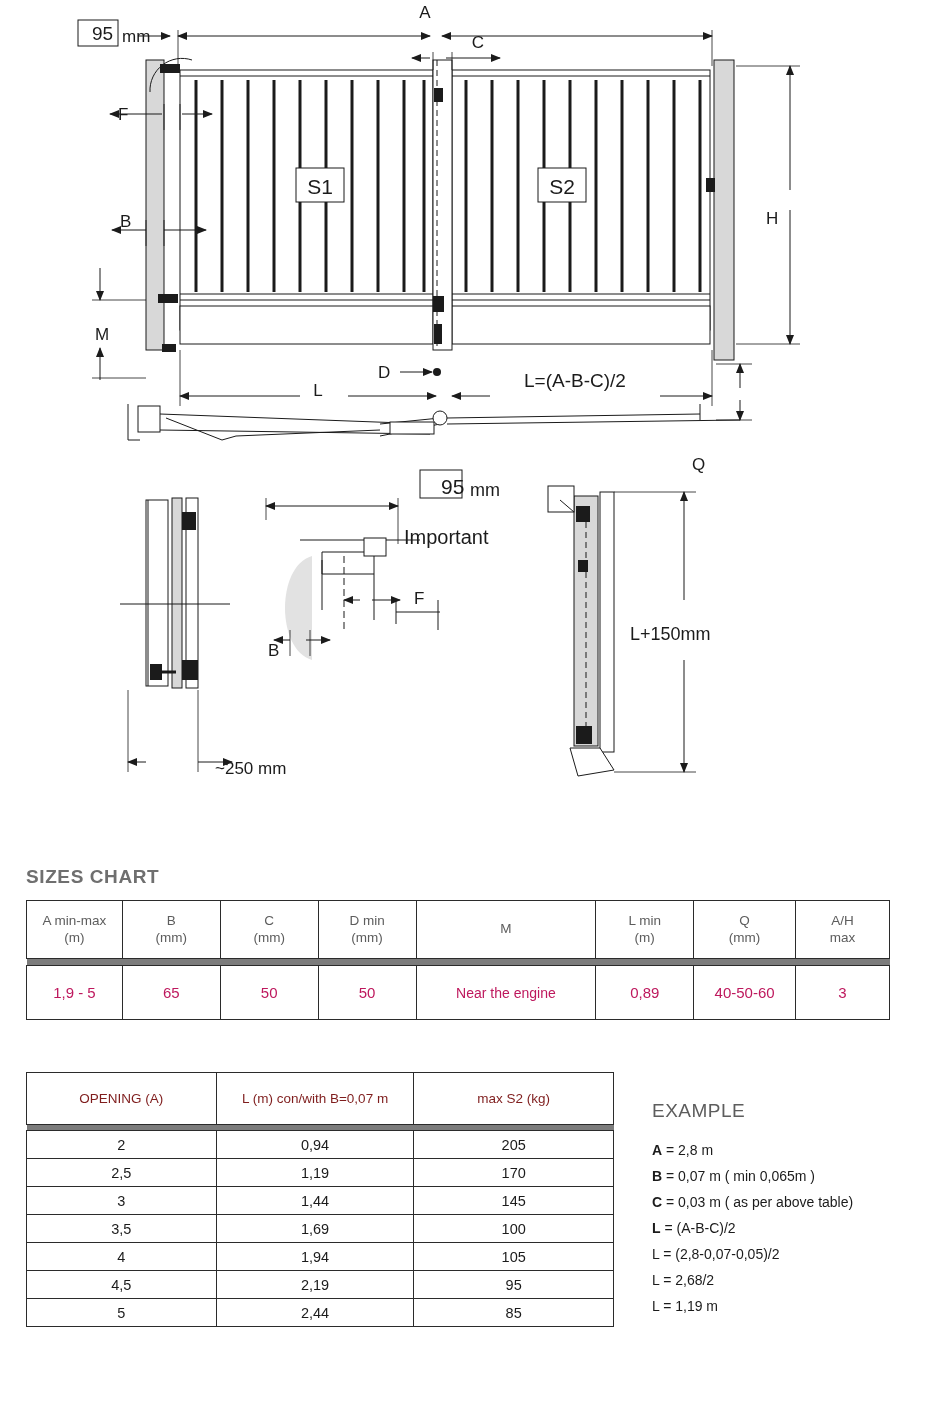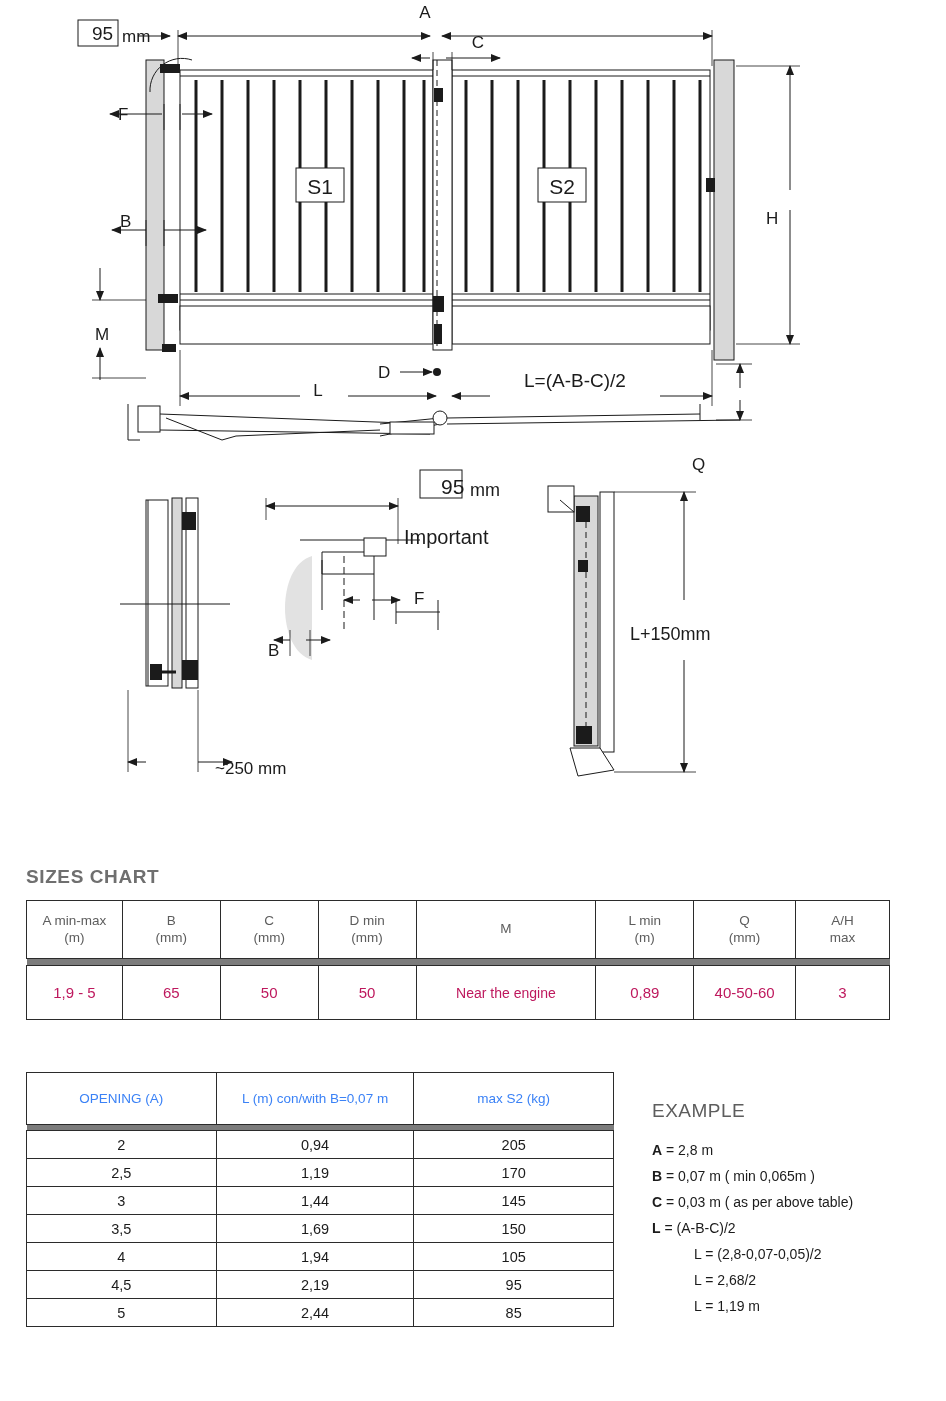--- a/index.html
+++ b/index.html
@@ -40,30 +40,30 @@
     border:none; background:#7c7c7c; height:7px; padding:0;
   }
 
   .opening-table {
     position:absolute; left:26px; top:1072px; width:588px;
   }
   .opening-table td, .opening-table th {
     border:1px solid #2b2b2b; text-align:center; vertical-align:middle; padding:2px 4px;
   }
   .opening-table thead th {
-    height:52px; font-weight:normal; color:#3b82f6; font-size:13.5px;
+    height:52px; font-weight:normal; color:#7f1d1d; font-size:13.5px;
   }
   .opening-table tbody td { height:28px; font-size:14.5px; }
   .opening-table .divider-row td { border:none; background:#7c7c7c; height:6px; padding:0; }
 
   .example-block { position:absolute; left:652px; top:1100px; width:280px; }
   .example-title { font-size:19px; color:#5d5d5d; letter-spacing:0.5px; margin-bottom:20px; }
   .example-line { font-size:14px; margin-bottom:10px; color:#1b1b1b; }
   .example-line .lbl { font-weight:bold; }
-  .example-line.indent { margin-left:42px; }
+  .example-line.indent { }
 
   text { font-family:"Liberation Sans", sans-serif; }
 </style>
 </head>
 <body>
 
 <div class="diagram-area">
 <svg width="946" height="830" viewBox="0 0 946 830" xmlns="http://www.w3.org/2000/svg">
   <defs>
     <marker id="arr" markerWidth="10" markerHeight="8" refX="9" refY="4" orient="auto">
@@ -362,21 +362,21 @@
       <td>170</td>
     </tr>
     <tr>
       <td>3</td>
       <td>1,44</td>
       <td>145</td>
     </tr>
     <tr>
       <td>3,5</td>
       <td>1,69</td>
-      <td>150</td>
+      <td>100</td>
     </tr>
     <tr>
       <td>4</td>
       <td>1,94</td>
       <td>105</td>
     </tr>
     <tr>
       <td>4,5</td>
       <td>2,19</td>
       <td>95</td>

